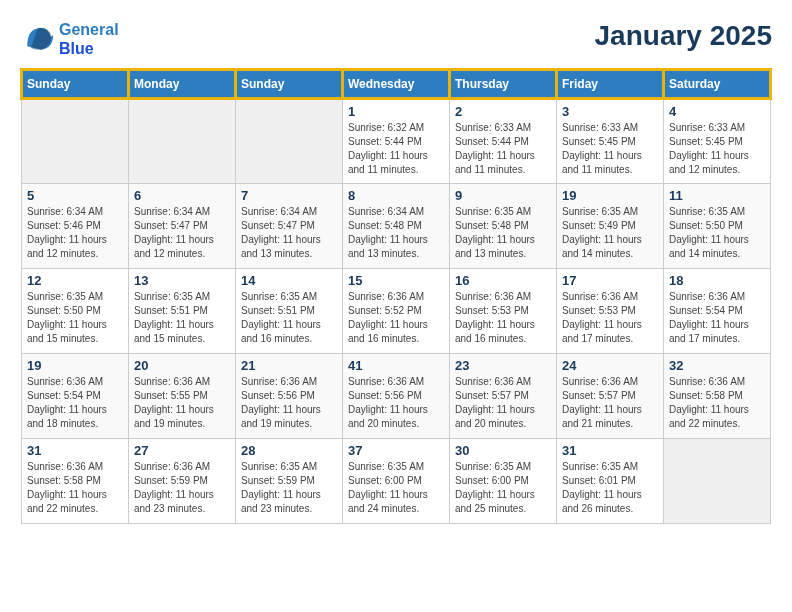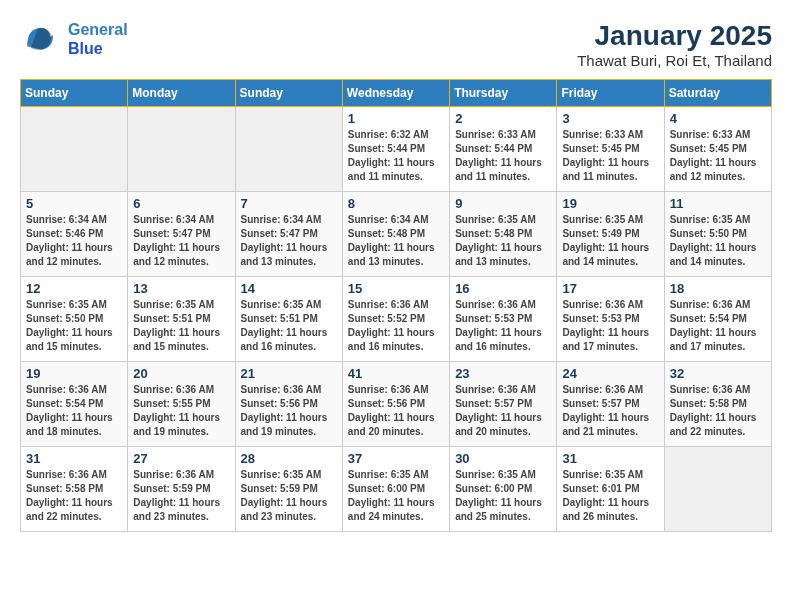--- a/index.html
+++ b/index.html
@@ -12,21 +12,21 @@
     }
     .header-section {
       display: flex;
       justify-content: space-between;
       align-items: flex-start;
       margin-bottom: 10px;
     }
     .logo {
       display: flex;
       align-items: center;
-      gap: 12px;
+      gap: 3px;
     }
     .logo-text {
       font-size: 16px;
       font-weight: bold;
       color: #1a3a5c;
       line-height: 1.2;
     }
     .logo-text span {
       color: #2e7dbf;
     }
@@ -51,21 +51,21 @@
       border-collapse: collapse;
       font-size: 11px;
     }
     thead tr th {
       background-color: #2e7dbf;
       color: #fff;
       padding: 6px 4px;
       text-align: left;
       font-size: 12px;
       font-weight: bold;
-      border: 1px solid #eab308;
+      border: 3px solid #eab308;
     }
     tbody tr td {
       vertical-align: top;
       padding: 4px 5px;
       border: 1px solid #ccc;
       width: 107px;
       min-height: 80px;
       height: 85px;
       color: #333;
       background: #fff;
@@ -77,21 +77,20 @@
       font-size: 13px;
       font-weight: bold;
       color: #1a3a5c;
       display: block;
       margin-bottom: 2px;
     }
     .day-info {
       font-size: 10px;
       color: #444;
       line-height: 1.4;
-      font-weight: bold;
     }
     .empty-cell {
       background: #f0f0f0 !important;
     }
   </style>
 </head>
 <body>
 
 <div class="header-section">
   <div class="logo">
@@ -99,21 +98,20 @@
       <path d="M8 28 Q8 10 20 8 Q32 6 34 18 Q38 12 36 22 Q34 30 24 32 Z" fill="#2e7dbf"></path>
       <path d="M20 8 Q28 6 34 14 Q36 20 32 26 Q28 32 20 32 Q16 32 12 30 Z" fill="#1a3a5c" opacity="0.5"></path>
     </svg>
     <div class="logo-text">
       <div><span>General</span></div>
       <div><span style="color:#1d4ed8">Blue</span></div>
     </div>
   </div>
   <div class="title-block">
     <div class="month-title">January 2025</div>
-    <div class="subtitle">Thawat Buri, Roi Et, Thailand</div>
   </div>
 </div>
 
 <table>
   <thead>
     <tr>
       <th>Sunday</th>
       <th>Monday</th>
       <th>Sunday</th>
       <th>Wednesday</th>

